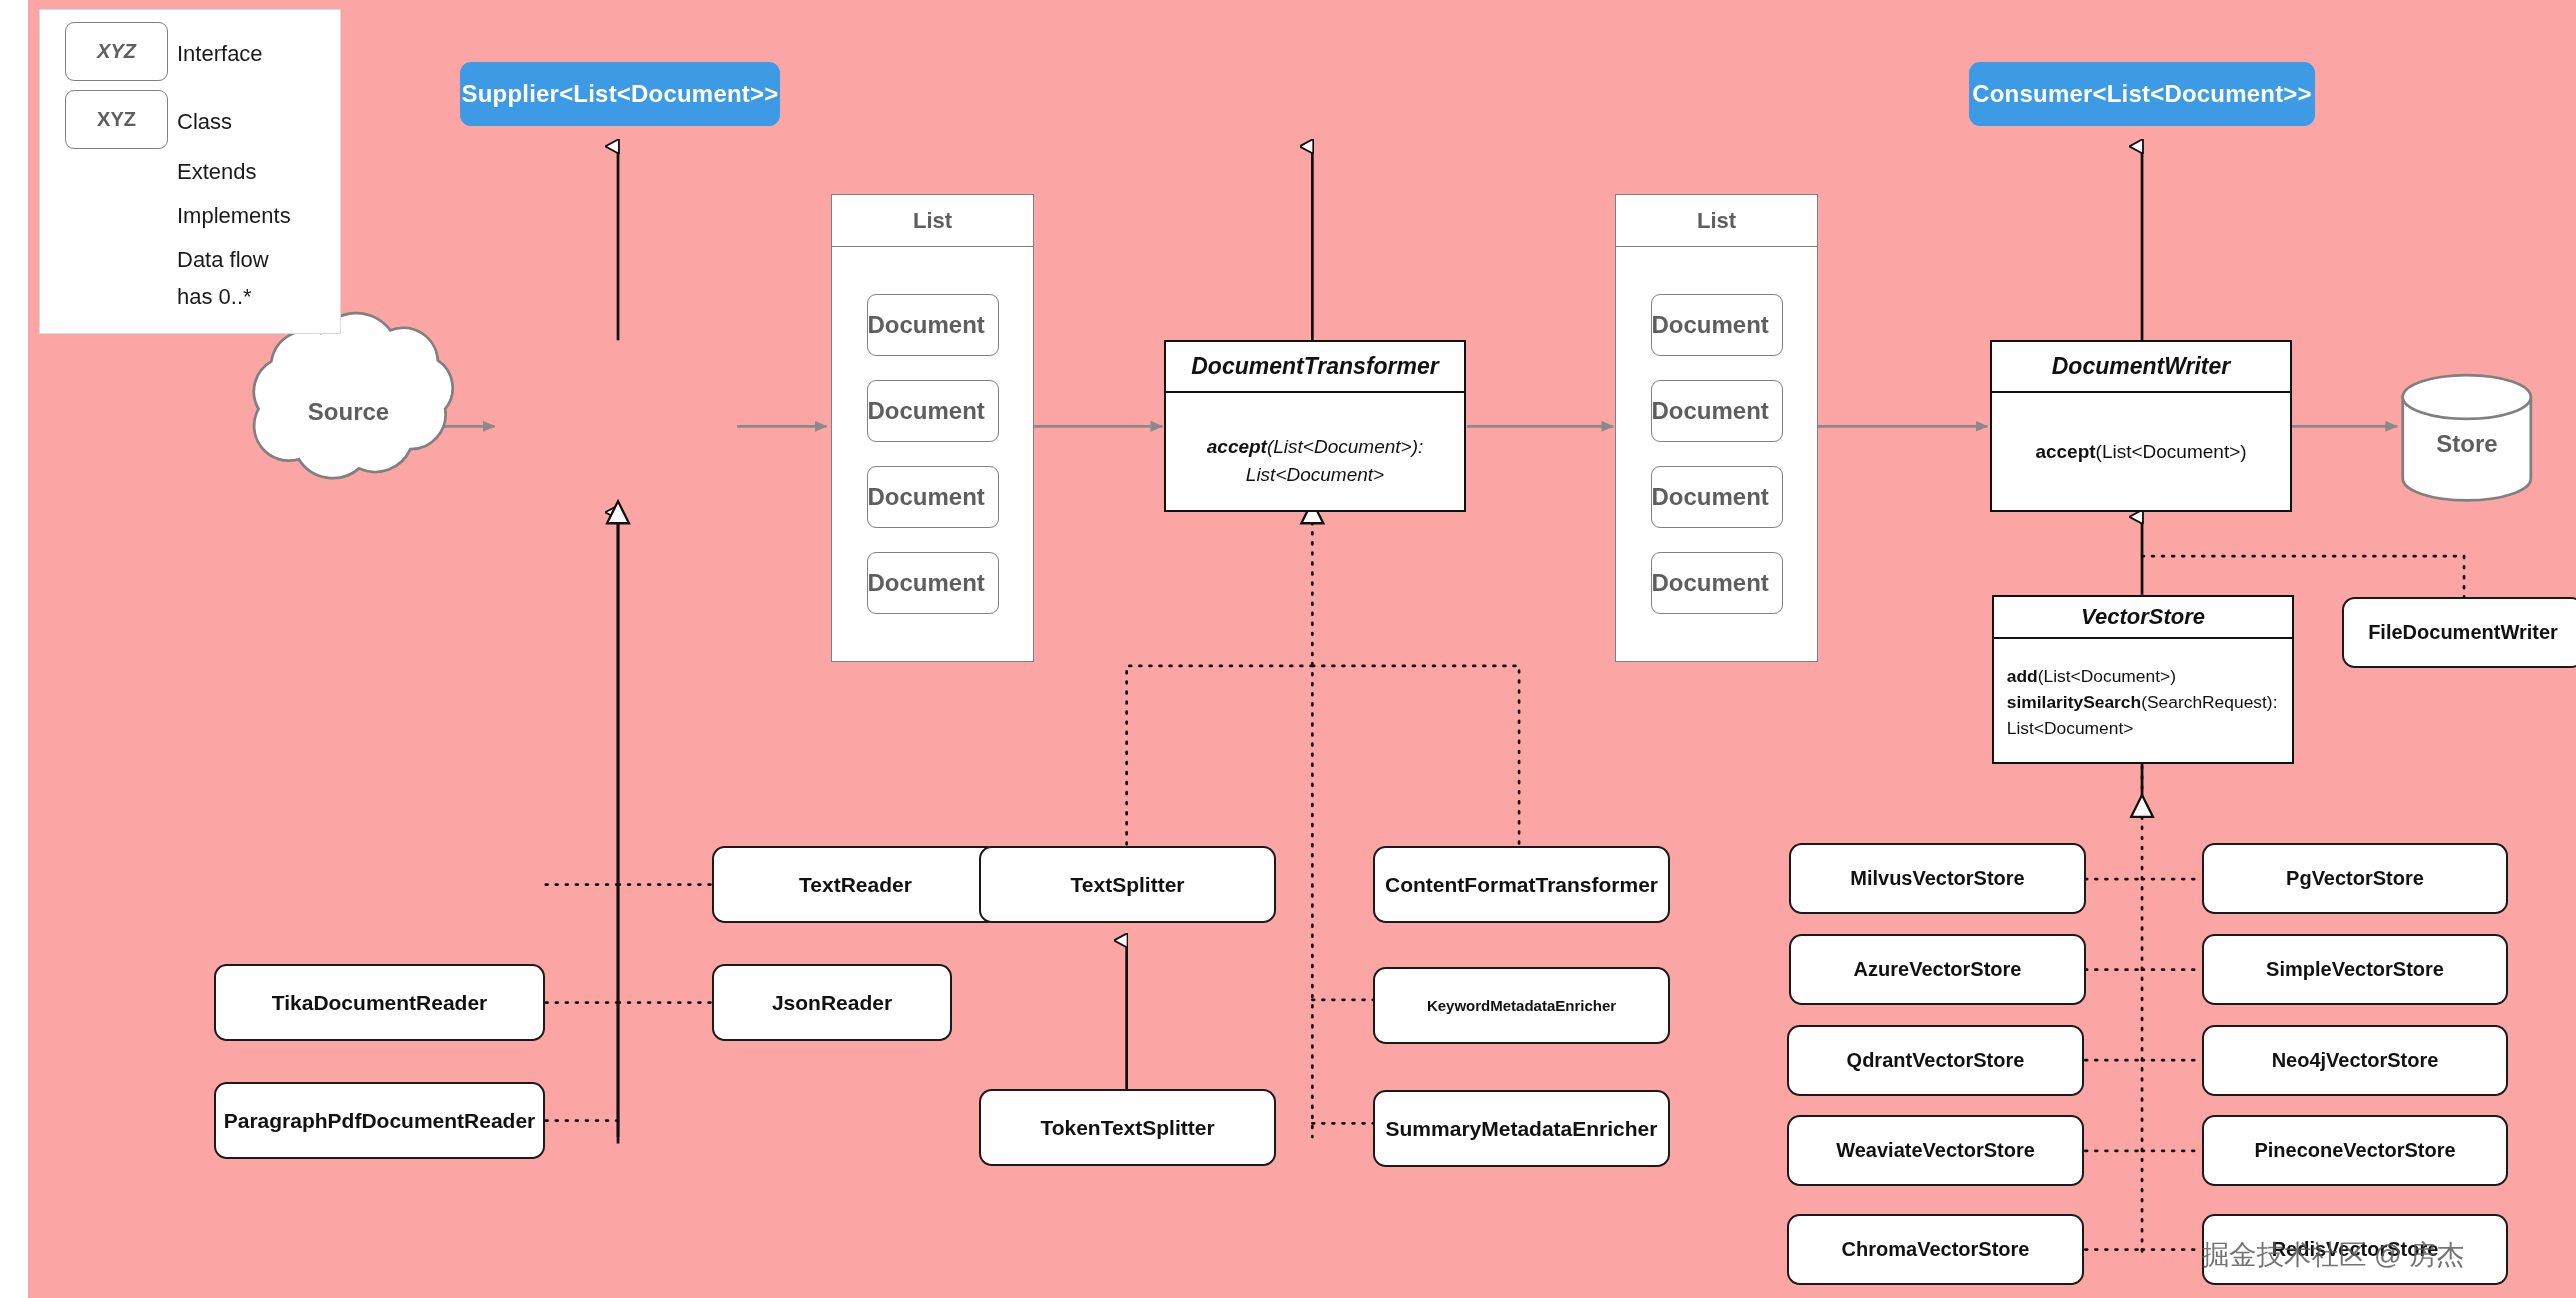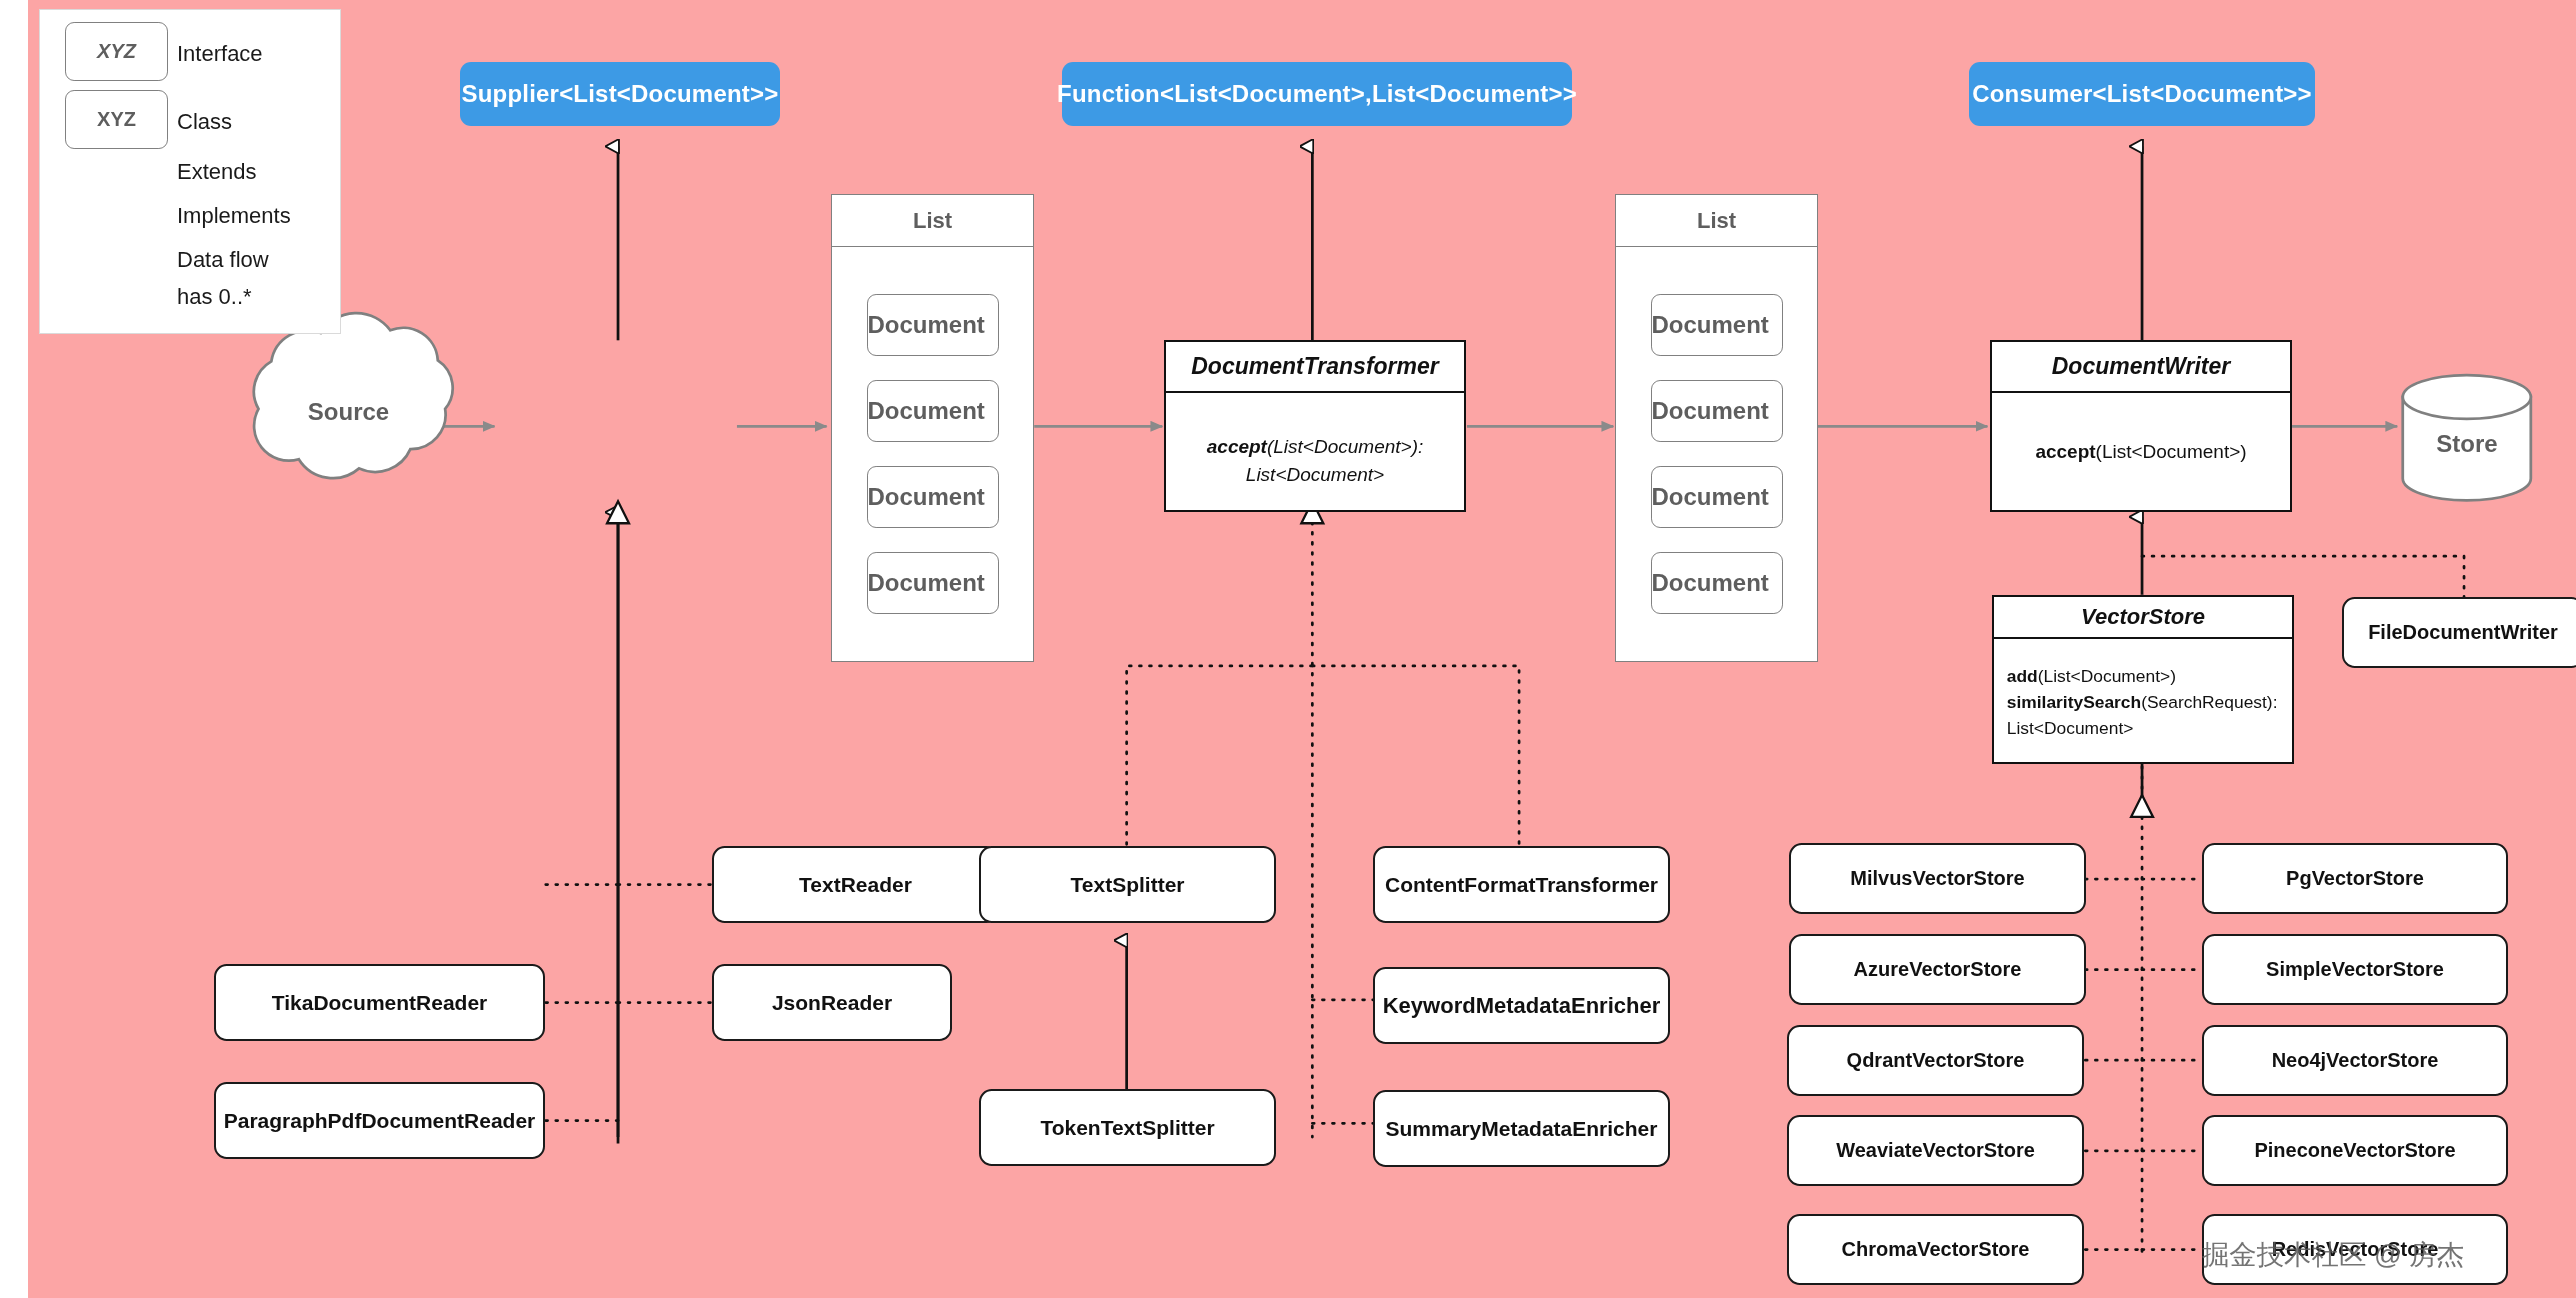--- a/index.html
+++ b/index.html
@@ -167,23 +167,20 @@
   <div class="lg-row" style="left:149px;top:247px;">
     <span class="lg-label">Data flow</span>
   </div>
   <div class="lg-row" style="left:149px;top:284px;">
     <span class="lg-label">has 0..*</span>
   </div>
 
   <div class="blue" style="left:432px;top:62px;width:320px;height:64px;font-size:24px;">
     <span>Supplier&lt;List&lt;Document&gt;&gt;</span>
   </div>
-  <div class="blue" style="left:1034px;top:62px;width:510px;height:64px;font-size:24px;">
-    <span>Function&lt;List&lt;Document&gt;,List&lt;Document&gt;&gt;</span>
-  </div>
   <div class="blue" style="left:1941px;top:62px;width:346px;height:64px;font-size:24px;">
     <span>Consumer&lt;List&lt;Document&gt;&gt;</span>
   </div>
 
   <div style="position:absolute;left:231px;top:398px;width:179px;text-align:center;font-size:24px;font-weight:bold;color:#5e5e5e;">
     <span>Source</span>
   </div>
   <div style="position:absolute;left:2375px;top:430px;width:128px;text-align:center;font-size:24px;font-weight:bold;color:#5e5e5e;">
     <span>Store</span>
   </div>
@@ -275,21 +272,21 @@
 
   <div class="box" style="left:951px;top:846px;width:297px;height:77px;font-size:21px;">
     <span>TextSplitter</span>
   </div>
   <div class="box" style="left:951px;top:1089px;width:297px;height:77px;font-size:21px;">
     <span>TokenTextSplitter</span>
   </div>
   <div class="box" style="left:1345px;top:846px;width:297px;height:77px;font-size:21px;">
     <span>ContentFormatTransformer</span>
   </div>
-  <div class="box" style="left:1345px;top:967px;width:297px;height:77px;font-size:22px;">
+  <div class="box" style="left:1345px;top:967px;width:297px;height:77px;font-size:15px;">
     <span>KeywordMetadataEnricher</span>
   </div>
   <div class="box" style="left:1345px;top:1090px;width:297px;height:77px;font-size:21px;">
     <span>SummaryMetadataEnricher</span>
   </div>
 
   <div class="box" style="left:2314px;top:597px;width:242px;height:71px;font-size:20px;">
     <span>FileDocumentWriter</span>
   </div>
 

